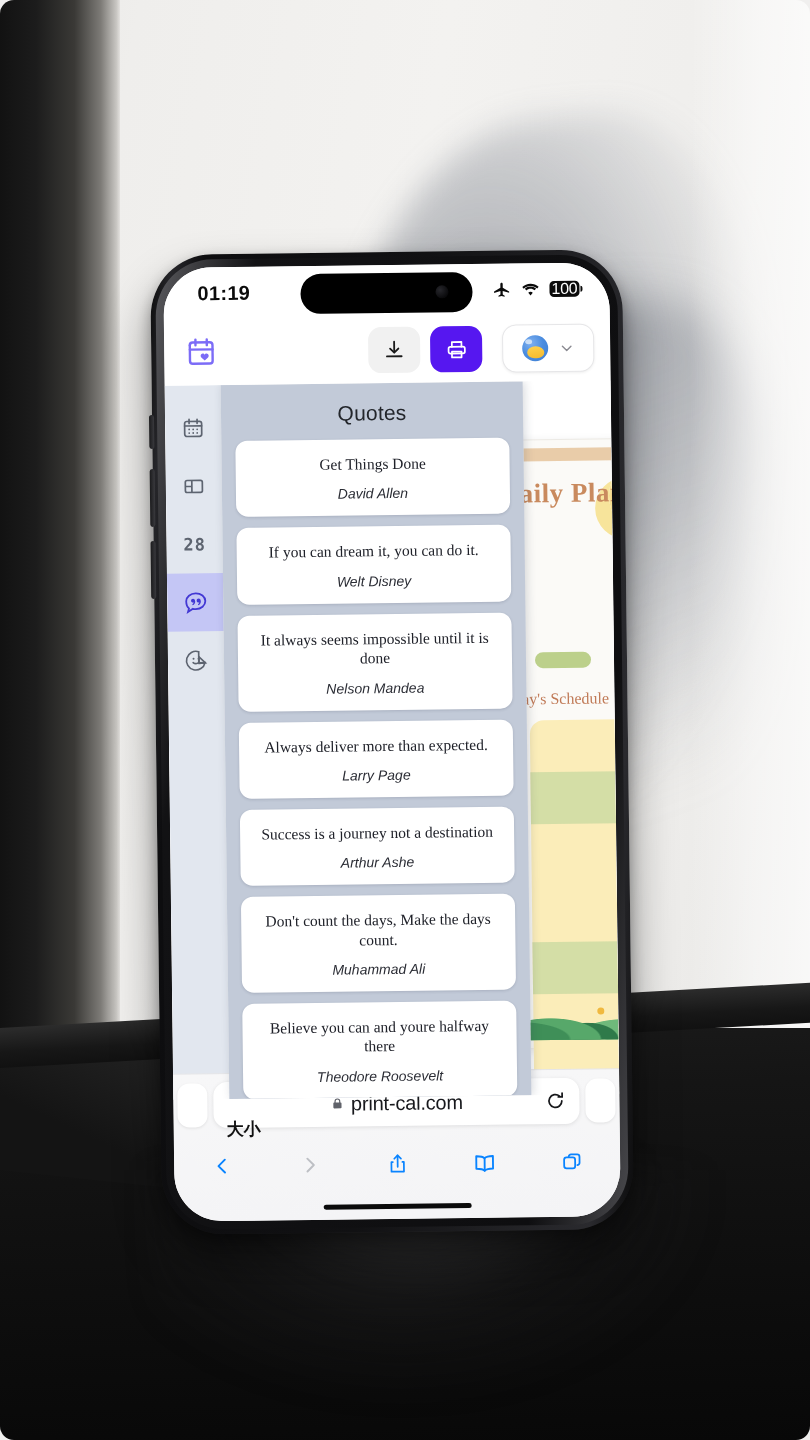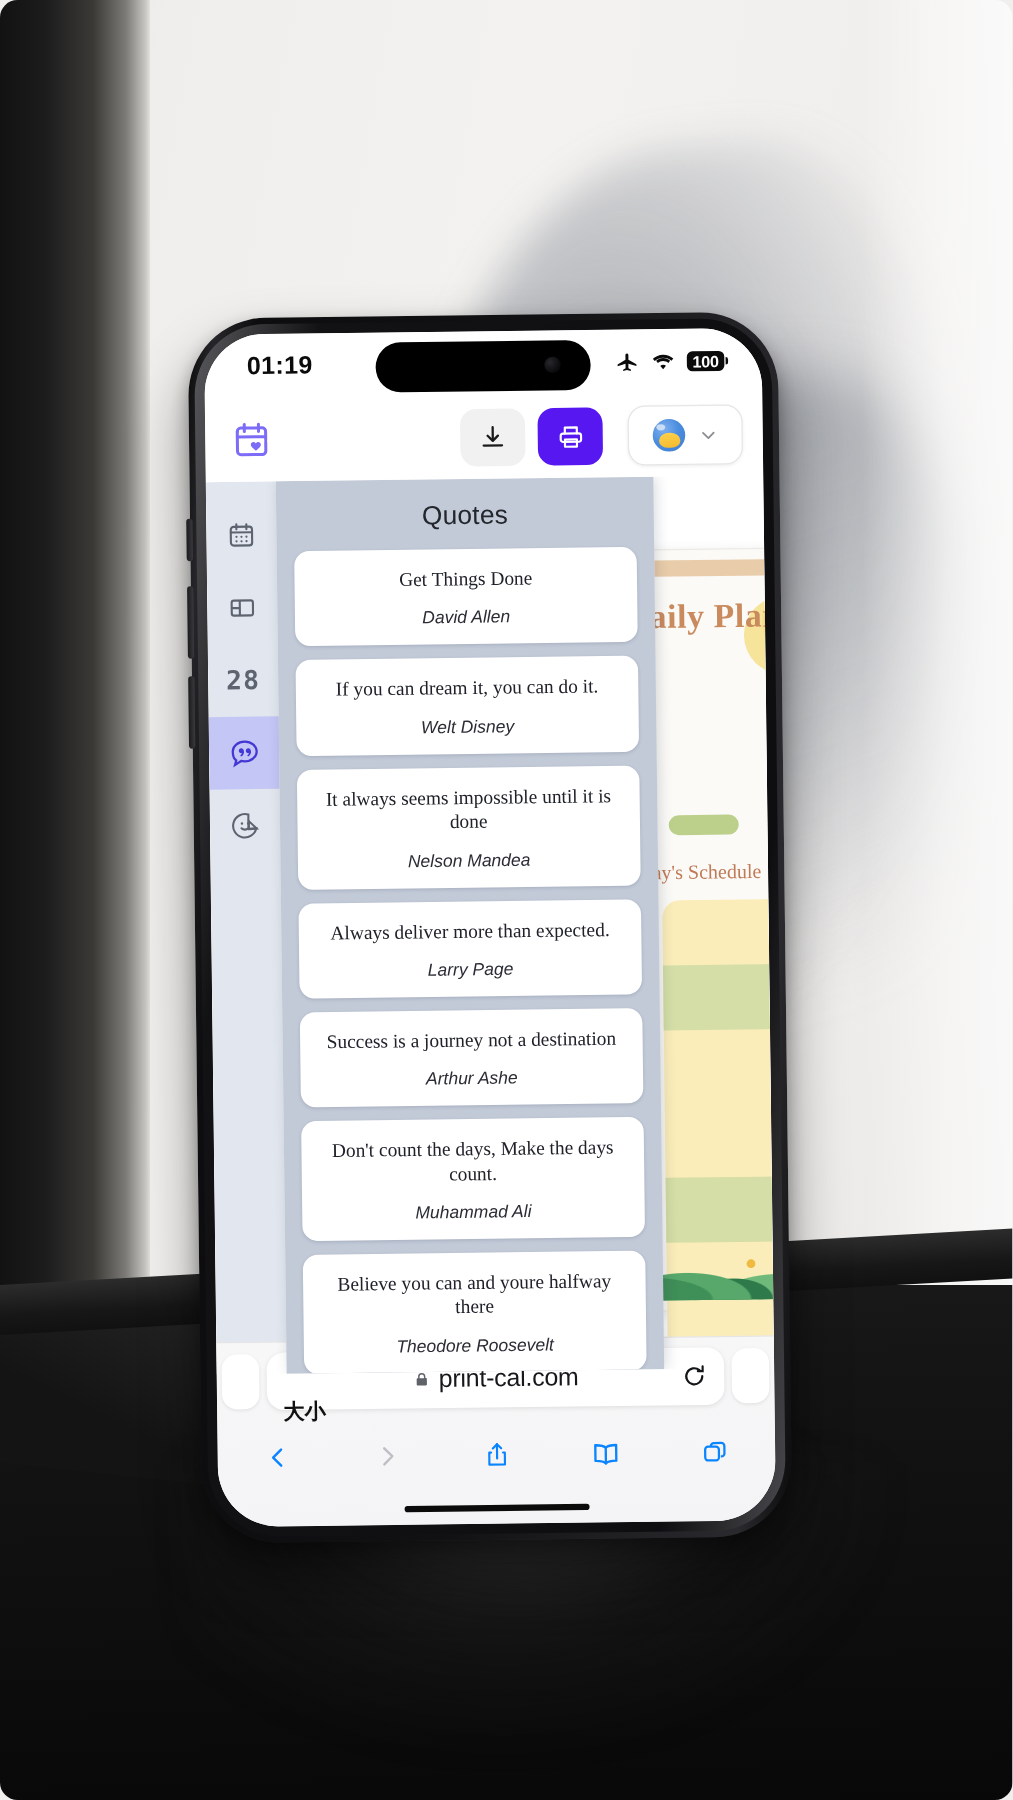--- a/index.html
+++ b/index.html
@@ -103,21 +103,21 @@
     position:relative; height:52px; background:#fff;
     display:flex; align-items:center; justify-content:space-between;
     padding:0 30px 0 34px;
   }
   .clock{ font-size:20px; font-weight:700; color:#0b0b0b; letter-spacing:.3px;text-align:center; }
   .status-right{ display:flex; align-items:center; gap:9px; }
   .bat{
     width:30px;height:16px;border-radius:4.5px;background:#0b0b0b;
     display:flex;align-items:center;justify-content:center;position:relative;
   }
-  .bat span{ font-size:13px;font-weight:700;color:#fff;letter-spacing:-.2px;}
+  .bat span{ font-size:16px;font-weight:400;color:#fff;letter-spacing:-.2px;}
   .bat:after{content:"";position:absolute;right:-3.2px;top:5px;width:2.4px;height:6px;border-radius:0 2px 2px 0;background:#0b0b0b;}
   .dynamic-island{
     position:absolute; left:50%; top:8px; transform:translateX(-50%);
     width:172px; height:40px; border-radius:21px; background:#000;
   }
   .di-lens{ position:absolute;right:24px;top:13px;width:13px;height:13px;border-radius:50%;
     background:radial-gradient(circle at 35% 35%,#27272c,#0a0a0c 70%); }
 
   
   .app-toolbar{
@@ -148,21 +148,21 @@
   .workspace{ position:relative; height:714px; display:flex; background:#fff; overflow:hidden; }
 
   .rail{
     width:56px; flex:0 0 56px; background:#e2e7ef;
     display:flex; flex-direction:column; align-items:center; padding-top:14px;
   }
   .rail-item{
     width:56px;height:58px;display:flex;align-items:center;justify-content:center;color:#5d6470;
   }
   .rail-item.active{ background:#c4c6f5; color:#4338d4; }
-  .rail-num{ font-size:21px; font-weight:700; letter-spacing:1px; color:#5d6470;
+  .rail-num{ font-size:17px; font-weight:700; letter-spacing:1px; color:#5d6470;
              font-family:"DejaVu Sans Mono", monospace; }
 
   
   .quotes-panel{
     width:302px; flex:0 0 302px; background:#c2cad8; position:relative; z-index:3;
     padding:12px 14px 0 14px; overflow:hidden;
     box-shadow:2px 0 10px rgba(40,50,70,.18);
   }
   .quotes-title{ text-align:center; font-size:21px; color:#23262b; padding:6px 0 14px; letter-spacing:.2px;}
   .qcard{

